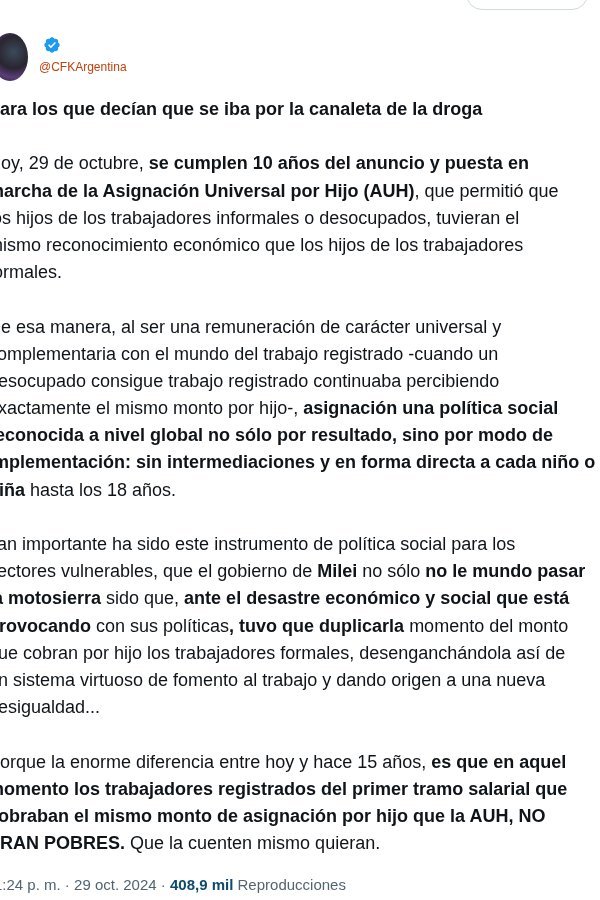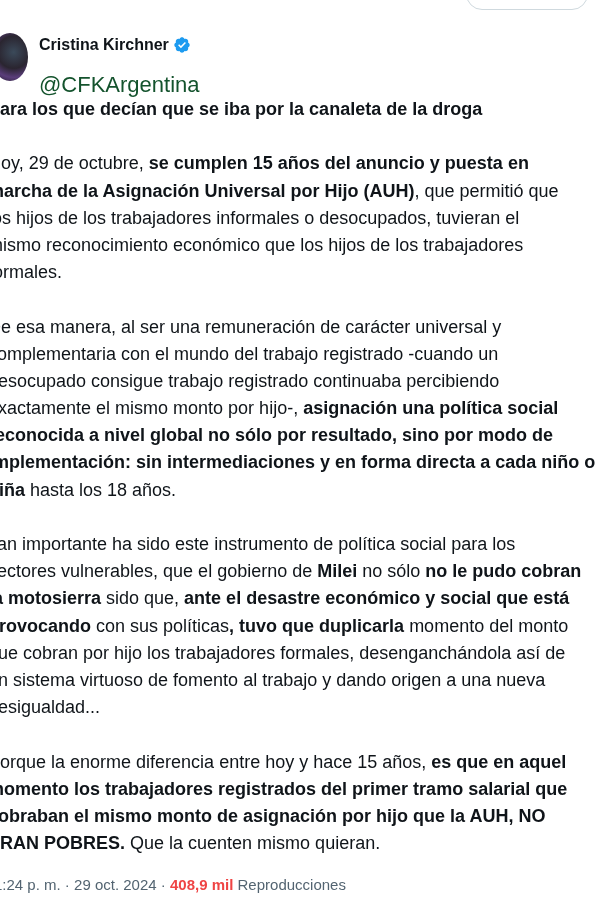--- a/index.html
+++ b/index.html
@@ -6,63 +6,62 @@
   body { width:600px; height:900px; overflow:hidden; background:#ffffff; position:relative;
          font-family:"Liberation Sans", sans-serif; color:#0f1419; }
   .top-btn { position:absolute; left:466px; top:-22px; width:120px; height:30px; border:1px solid #cfd9de;
              border-radius:16px; background:#fff; }
   .top-left-text { position:absolute; left:40px; top:-10px; font-size:14px; color:#536471; }
   .avatar { position:absolute; left:-8px; top:33px; width:36px; height:48px; border-radius:50%;
             background: radial-gradient(circle at 60% 40%, #3b4a5a 0%, #2a2530 45%, #5a3d7a 70%, #1c1a22 100%); overflow:hidden; }
   .name-row { position:absolute; left:39px; top:36px; display:flex; align-items:center; }
   .name { font-weight:bold; font-size:16px; color:#0f1419; }
   .verified { margin-left:4px; width:18px; height:18px; }
-  .handle { position:absolute; left:39px; top:72px; font-size:22px; color:#14532d; }
+  .handle { position:absolute; left:39px; top:60px; font-size:12px; color:#c2410c; }
   .tweet { position:absolute; left:-12px; top:96px; width:620px; font-size:18px; line-height:27.2px; color:#0f1419; white-space:nowrap; }
   .tweet .line { display:block; height:27.2px; }
   .tweet b { font-weight:bold; }
   .gap { height:27.2px; }
   .meta { position:absolute; left:-6px; top:876px; font-size:15px; color:#536471; white-space:nowrap; }
-  .meta b { color:#ef4444; font-weight:bold; }
+  .meta b { color:#0c4a6e; font-weight:bold; }
 </style>
 </head>
 <body>
 
 <div class="top-left-text">· · ·</div>
 <div class="top-btn"></div>
 
 <div class="avatar"></div>
 <div class="name-row">
-  <span class="name">Cristina Kirchner</span>
   <svg class="verified" viewBox="0 0 24 24">
     <path fill="#1d9bf0" d="M22.25 12c0-1.43-.88-2.67-2.19-3.34.46-1.39.2-2.9-.81-3.91s-2.52-1.27-3.91-.81c-.66-1.31-1.91-2.19-3.34-2.19s-2.67.88-3.33 2.19c-1.4-.46-2.91-.2-3.92.81s-1.26 2.52-.8 3.91c-1.31.67-2.2 1.91-2.2 3.34s.89 2.67 2.2 3.34c-.46 1.39-.21 2.9.8 3.91s2.52 1.26 3.91.81c.67 1.31 1.91 2.19 3.34 2.19s2.68-.88 3.34-2.19c1.39.45 2.9.2 3.91-.81s1.27-2.52.81-3.91c1.31-.67 2.19-1.91 2.19-3.34z"></path>
     <path fill="#fff" d="M10.54 16.2l-3.75-3.75 1.41-1.41 2.34 2.34 5.3-5.3 1.41 1.41z"></path>
   </svg>
 </div>
 <div class="handle">@CFKArgentina</div>
 
 <div class="tweet" id="tweet">
     <span class="line"><b>Para los que decían que se iba por la canaleta de la droga</b></span>
     <span class="line gap"></span>
-    <span class="line"><span>Hoy, 29 de octubre, </span><b>se cumplen 15 años del anuncio y puesta en</b></span>
+    <span class="line"><span>Hoy, 29 de octubre, </span><b>se cumplen 10 años del anuncio y puesta en</b></span>
     <span class="line"><b>marcha de la Asignación Universal por Hijo (AUH)</b><span>, que permitió que</span></span>
     <span class="line"><span>los hijos de los trabajadores informales o desocupados, tuvieran el</span></span>
     <span class="line"><span>mismo reconocimiento económico que los hijos de los trabajadores</span></span>
     <span class="line"><span>formales.</span></span>
     <span class="line gap"></span>
     <span class="line"><span>De esa manera, al ser una remuneración de carácter universal y</span></span>
     <span class="line"><span>complementaria con el mundo del trabajo registrado -cuando un</span></span>
     <span class="line"><span>desocupado consigue trabajo registrado continuaba percibiendo</span></span>
     <span class="line"><span>exactamente el mismo monto por hijo-, </span><b>asignación una política social</b></span>
     <span class="line"><b>reconocida a nivel global no sólo por resultado, sino por modo de</b></span>
     <span class="line"><b>implementación: sin intermediaciones y en forma directa a cada niño o</b></span>
     <span class="line"><b>niña</b><span> hasta los 18 años.</span></span>
     <span class="line gap"></span>
     <span class="line"><span>Tan importante ha sido este instrumento de política social para los</span></span>
-    <span class="line"><span>sectores vulnerables, que el gobierno de </span><b>Milei</b><span> no sólo </span><b>no le pudo cobran</b></span>
+    <span class="line"><span>sectores vulnerables, que el gobierno de </span><b>Milei</b><span> no sólo </span><b>no le mundo pasar</b></span>
     <span class="line"><b>la motosierra</b><span> sido que, </span><b>ante el desastre económico y social que está</b></span>
     <span class="line"><b>provocando</b><span> con sus políticas</span><b>, tuvo que duplicarla</b><span> momento del monto</span></span>
     <span class="line"><span>que cobran por hijo los trabajadores formales, desenganchándola así de</span></span>
     <span class="line"><span>un sistema virtuoso de fomento al trabajo y dando origen a una nueva</span></span>
     <span class="line"><span>desigualdad...</span></span>
     <span class="line gap"></span>
     <span class="line"><span>Porque la enorme diferencia entre hoy y hace 15 años, </span><b>es que en aquel</b></span>
     <span class="line"><b>momento los trabajadores registrados del primer tramo salarial que</b></span>
     <span class="line"><b>cobraban el mismo monto de asignación por hijo que la AUH, NO</b></span>
     <span class="line"><b>ERAN POBRES.</b><span> Que la cuenten mismo quieran.</span></span>

